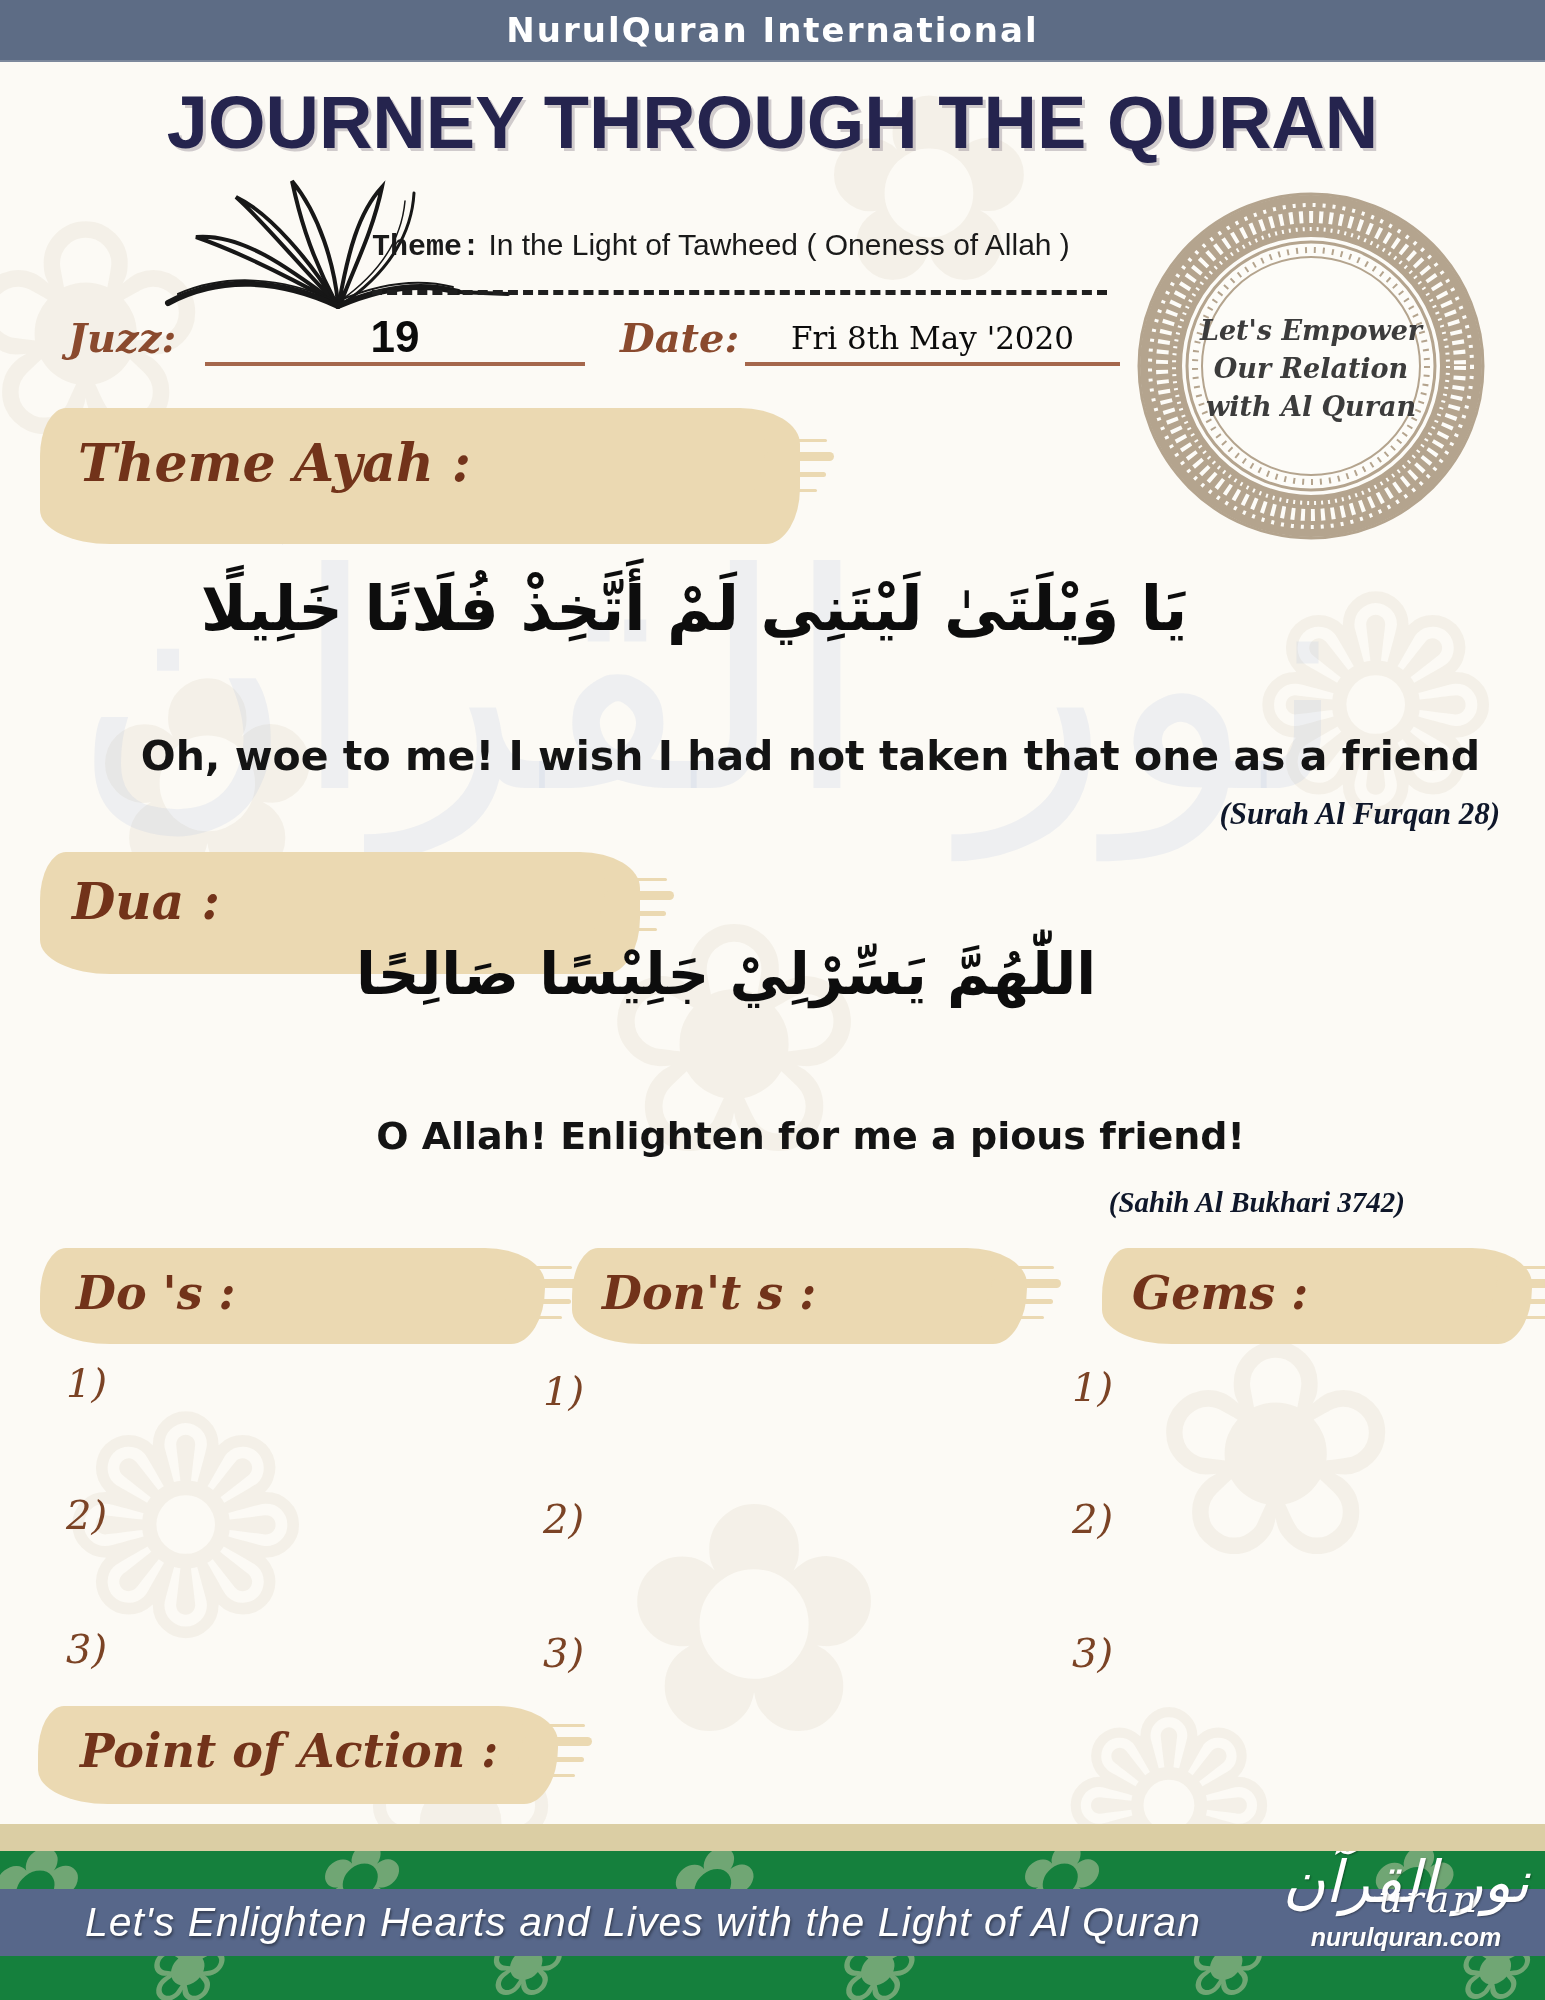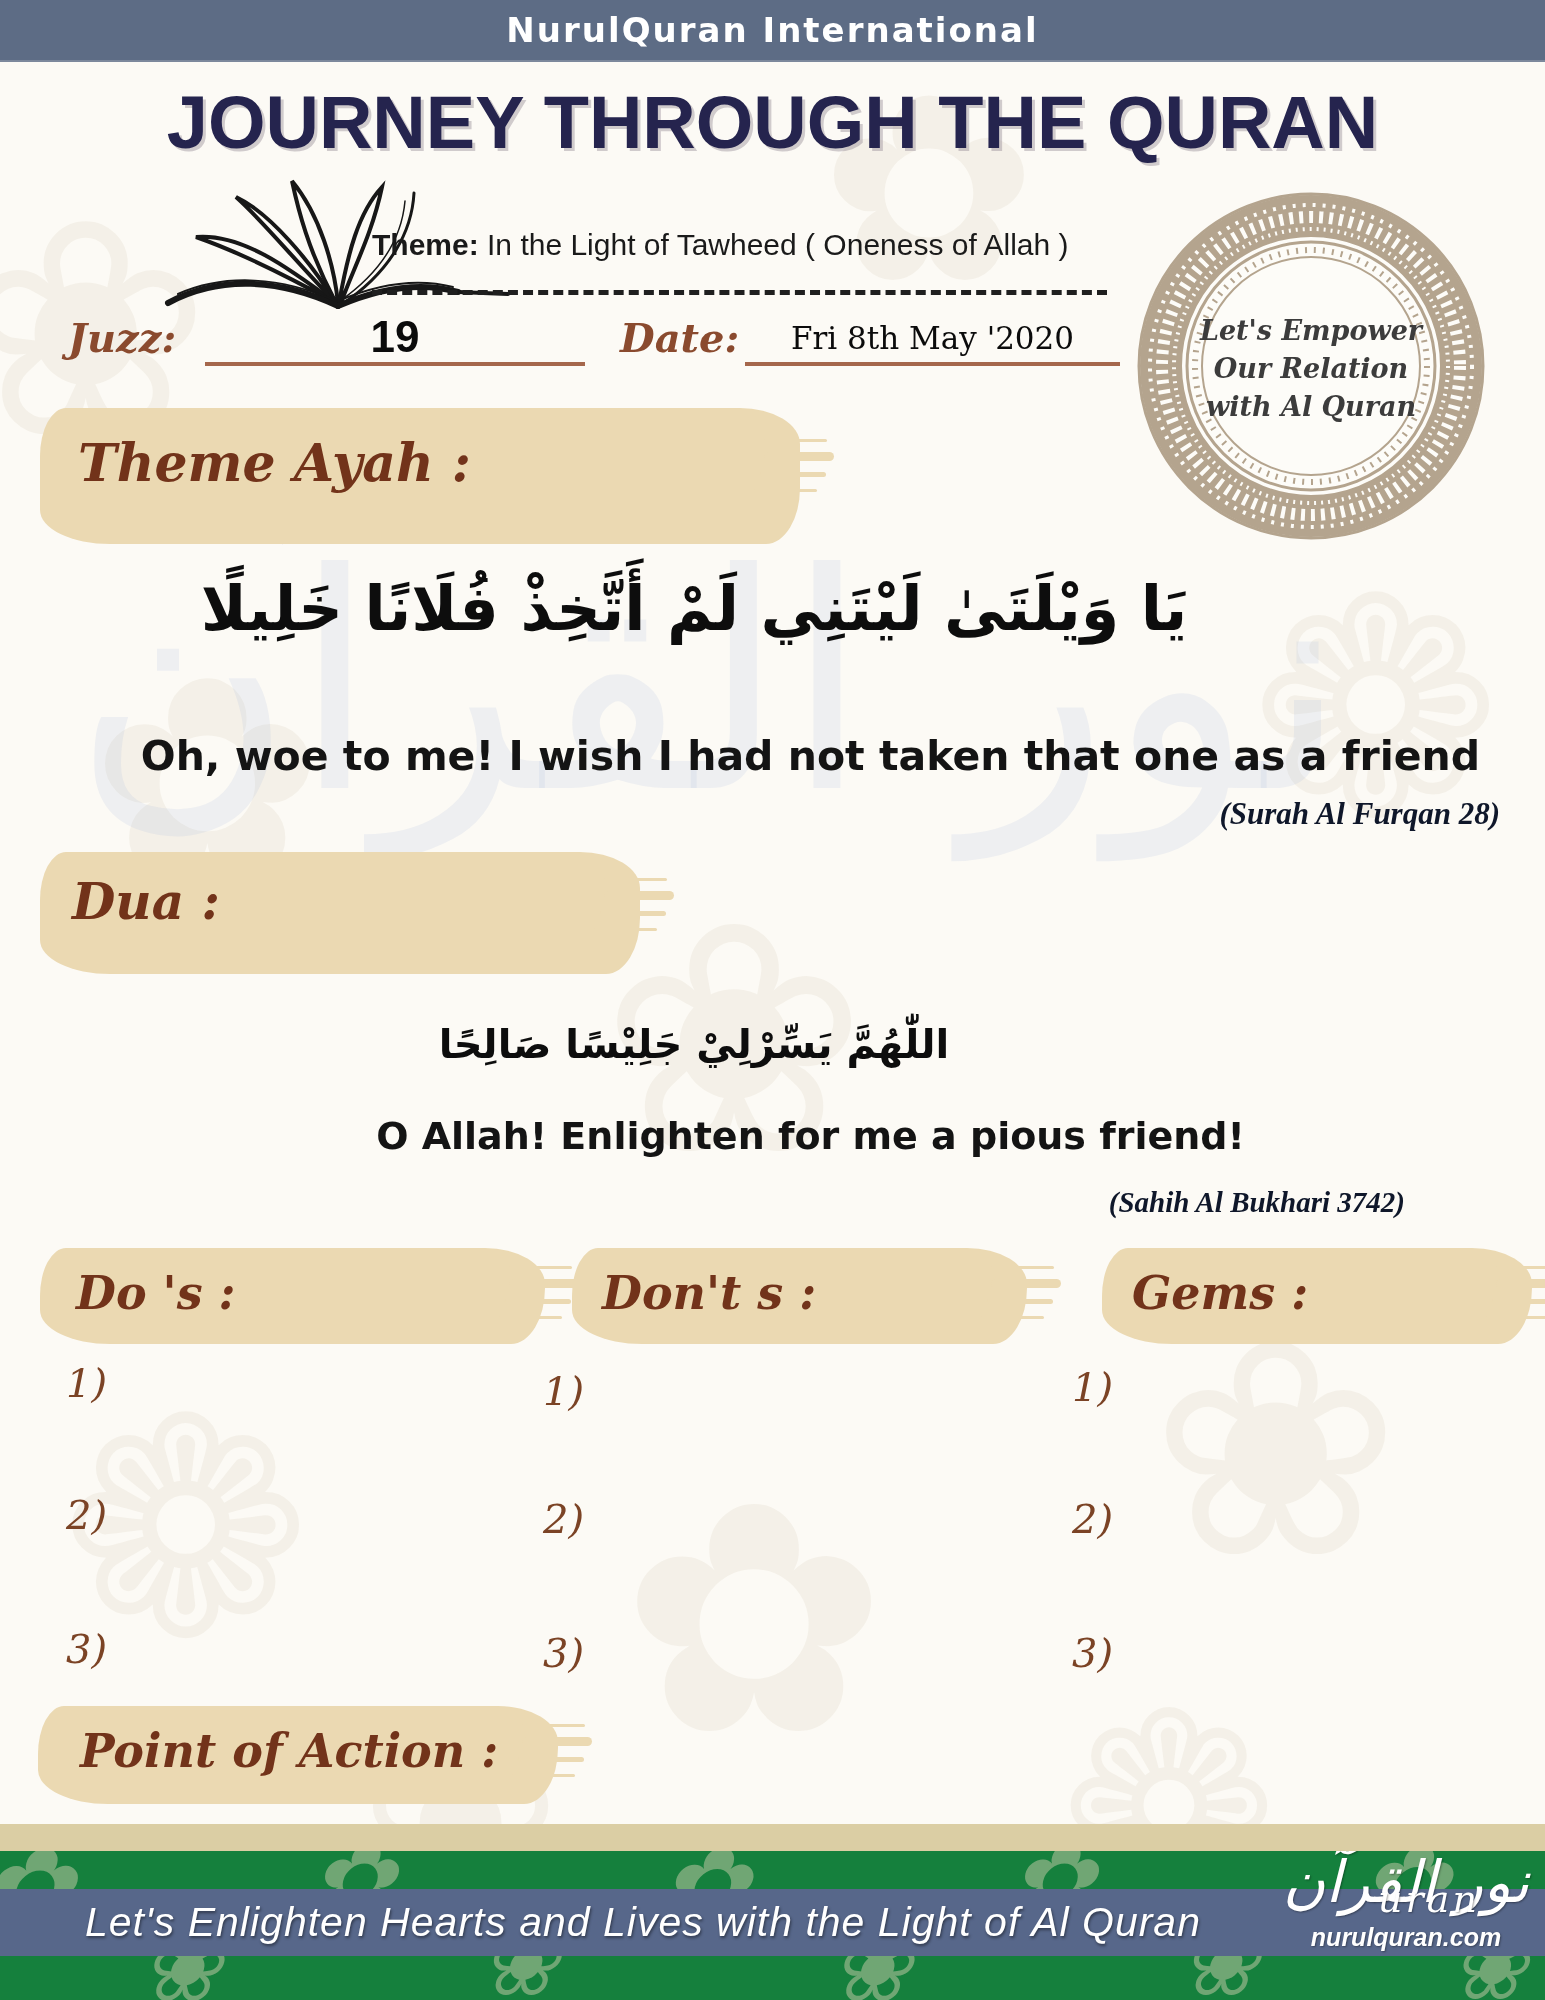--- a/index.html
+++ b/index.html
@@ -37,21 +37,21 @@
     text-align:center; font-size:74px; font-weight:900; letter-spacing:0px;
     color:#25244E; font-family:"Liberation Sans", sans-serif;
     text-shadow:3px 3px 0 rgba(125,115,130,0.35);
   }
   
   .book-svg{position:absolute; left:150px; top:175px; z-index:2;}
   .theme-line{
     position:absolute; left:372px; top:228px; width:760px; z-index:2;
     font-size:30px; color:#1a1a1a;
   }
-  .theme-line .lbl{font-weight:bold; font-family:Liberation Sans, sans-serif;}
+  .theme-line .lbl{font-weight:bold; font-family:Liberation Mono, monospace;}
   .theme-underline{
     position:absolute; left:372px; top:258px; width:735px; height:32px; z-index:2;
     border-bottom:5px dashed #1f1f1f;
   }
   .script{font-family:"DejaVu Serif", serif; font-style:italic; font-weight:bold;}
   .field-label{position:absolute; z-index:2; font-size:40px; color:#8A4A2E;}
   .field-line{position:absolute; z-index:2; border-bottom:4px solid #A5674C; height:0;}
   .field-value{position:absolute; z-index:2; text-align:center; color:#0b0b0b;}
   #juzz-value{left:205px; top:312px; width:380px; font-size:44px; font-weight:bold;}
   #date-value{left:745px; top:320px; width:375px; font-size:31px; font-family:"DejaVu Serif", serif;}
@@ -187,21 +187,21 @@
   <div class="brush" style="left:40px; top:408px; width:760px; height:136px;"></div>
   <div class="brush-label" style="left:78px; top:432px; font-size:52px;">Theme Ayah :</div>
 
   <div class="arabic" style="top:572px; font-size:62px;">يَا وَيْلَتَىٰ لَيْتَنِي لَمْ أَتَّخِذْ فُلَانًا خَلِيلًا</div>
   <div class="translation" style="top:732px; font-size:41px;">Oh, woe to me! I wish I had not taken that one as a friend</div>
   <div class="reference" style="right:45px; top:796px;">(Surah Al Furqan 28)</div>
 
   <div class="brush" style="left:40px; top:852px; width:600px; height:122px;"></div>
   <div class="brush-label" style="left:72px; top:872px; font-size:50px;">Dua :</div>
 
-  <div class="arabic" style="top:1021px; font-size:40px;">اللّٰهُمَّ يَسِّرْلِيْ جَلِيْسًا صَالِحًا</div>
+  <div class="arabic" style="top:940px; font-size:58px;padding-left:32px;">اللّٰهُمَّ يَسِّرْلِيْ جَلِيْسًا صَالِحًا</div>
   <div class="translation" style="top:1114px; font-size:38px;">O Allah! Enlighten for me a pious friend!</div>
   <div class="reference" style="right:140px; top:1186px; font-size:29px;">(Sahih Al Bukhari 3742)</div>
 
   <div class="brush" style="left:40px;  top:1248px; width:505px; height:96px;"></div>
   <div class="brush-label" style="left:76px;  top:1266px; font-size:46px;">Do 's :</div>
 
   <div class="brush" style="left:572px; top:1248px; width:455px; height:96px;"></div>
   <div class="brush-label" style="left:602px; top:1266px; font-size:46px;">Don't s :</div>
 
   <div class="brush" style="left:1102px; top:1248px; width:430px; height:96px;"></div>

